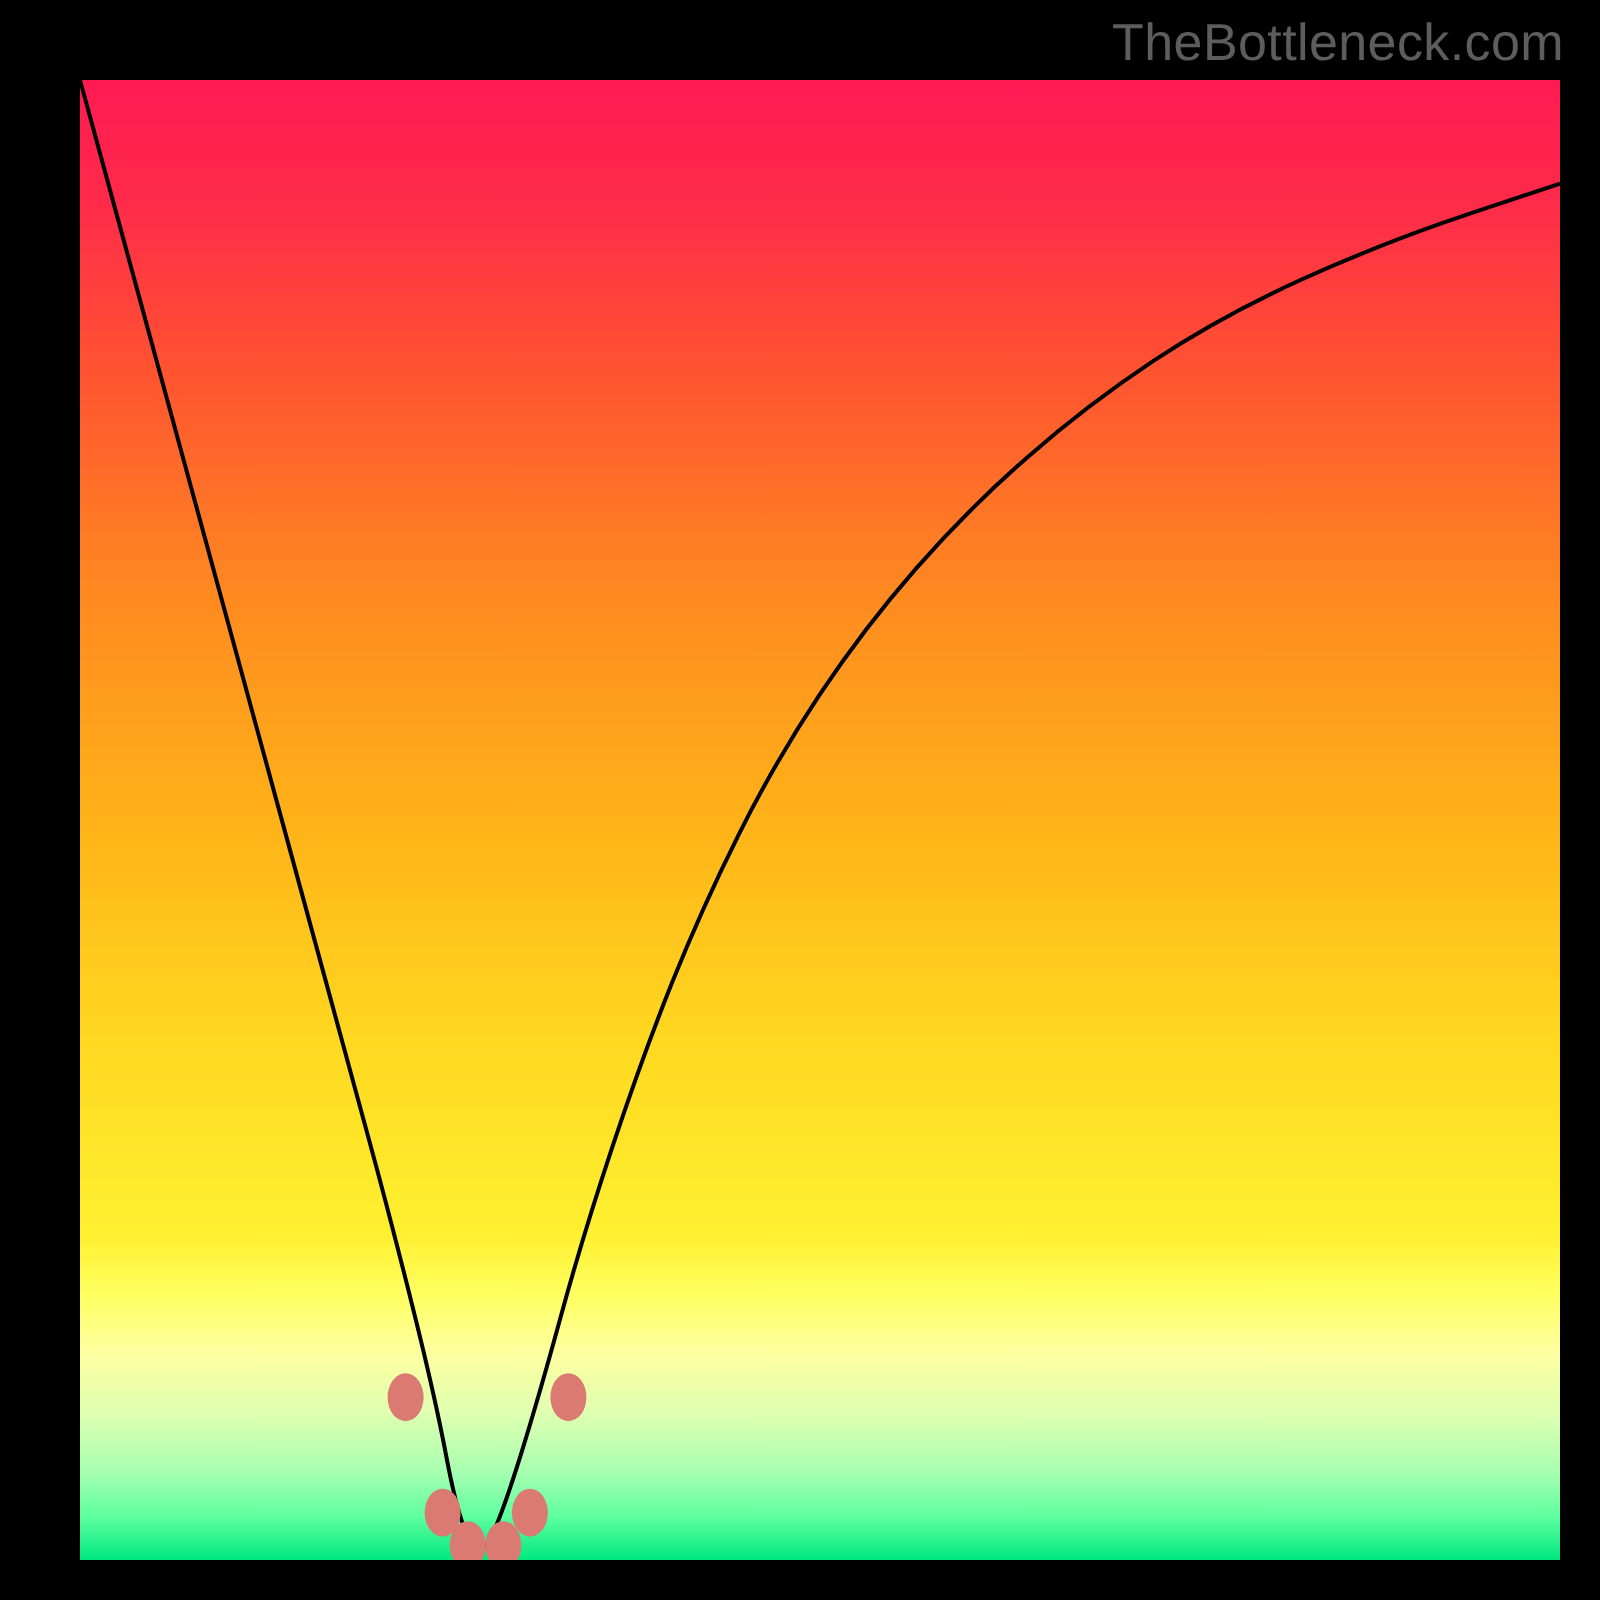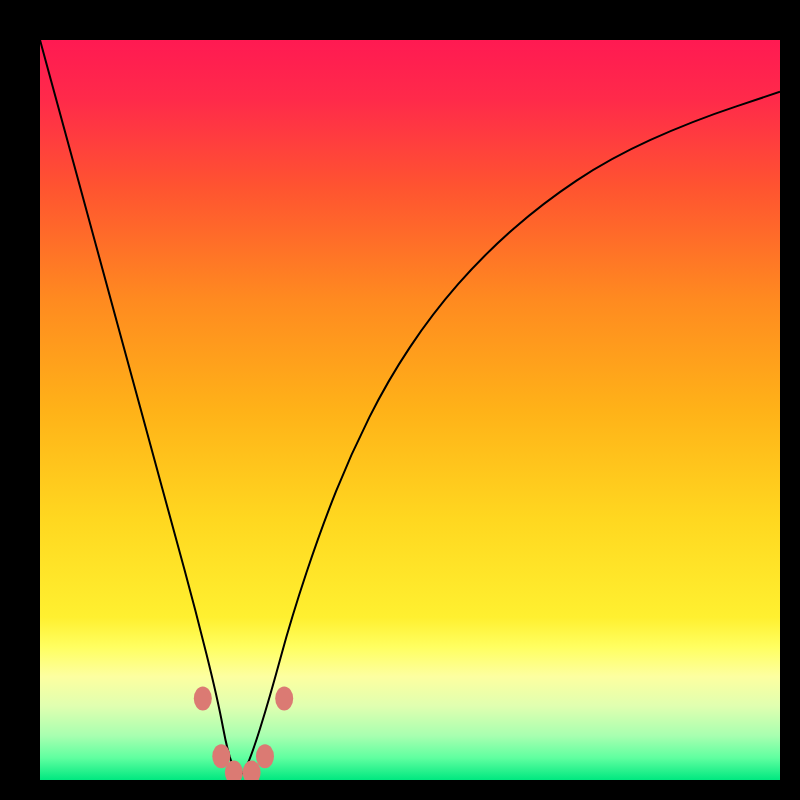--- a/index.html
+++ b/index.html
@@ -48,20 +48,21 @@
     color: #5d5d5d;
     font-size: 26px;
     font-weight: 500;
     letter-spacing: 0.2px;
   }
 </style>
 </head>
 <body>
 
 <div class="frame">
+  <div class="watermark">TheBottleneck.com</div>
 
   <div class="plot-area">
     <svg class="gradient-bg" viewBox="0 0 740 740" preserveAspectRatio="none">
       <defs>
         <linearGradient id="bg-grad" x1="0" y1="0" x2="0" y2="1">
             <stop offset="0%" stop-color="#ff1a52"></stop>
             <stop offset="8%" stop-color="#ff2a4a"></stop>
             <stop offset="20%" stop-color="#ff5430"></stop>
             <stop offset="35%" stop-color="#ff8a20"></stop>
             <stop offset="50%" stop-color="#ffb218"></stop>

